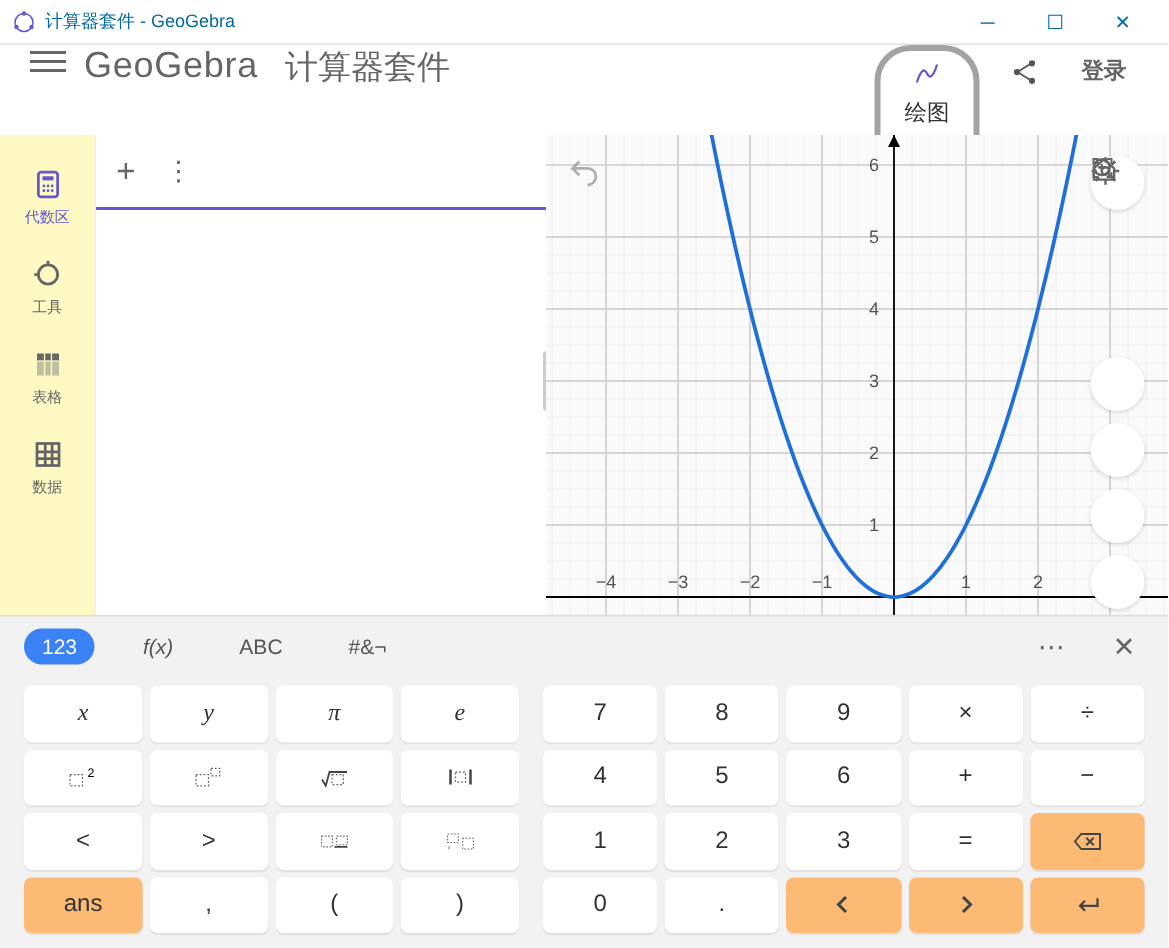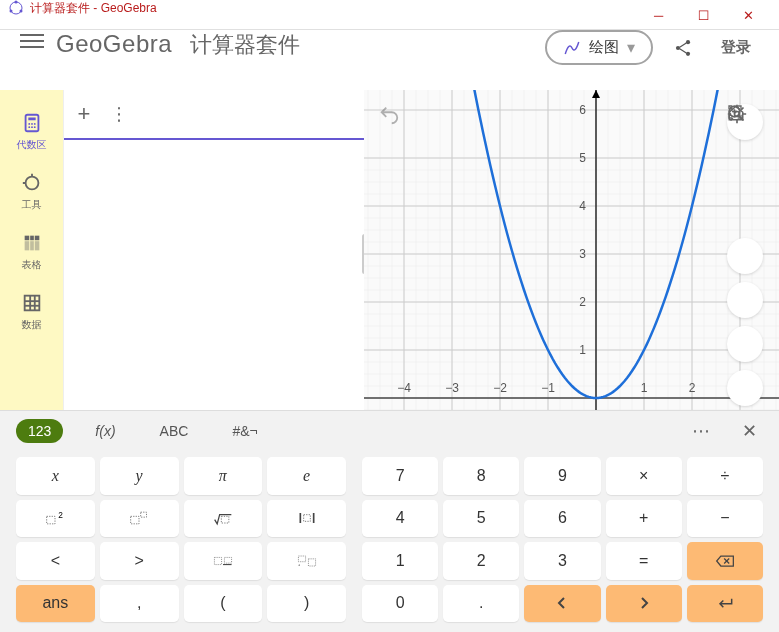--- a/index.html
+++ b/index.html
@@ -1,31 +1,31 @@
 <!DOCTYPE html>
 <html><head>
 <meta charset="utf-8">
 <style>
 *{box-sizing:border-box;margin:0;padding:0;font-family:Arial,sans-serif;}
 body{width:779px;height:632px;background:#fff;overflow:hidden;display:flex;flex-direction:column;}
 
 
-.titlebar{height:30px;display:flex;align-items:flex-start;padding:0 8px;font-size:12px;color:#b91c1c;border-bottom:1px solid #e0e0e0;}
+.titlebar{height:30px;display:flex;align-items:center;padding:0 8px;font-size:12px;color:#0369a1;border-bottom:1px solid #e0e0e0;}
 .titlebar .icon{width:16px;height:16px;margin-right:6px;display:flex;align-items:center;justify-content:center;}
 .titlebar .spacer{flex:1;}
 .winbtn{width:45px;height:30px;display:flex;align-items:center;justify-content:center;cursor:pointer;font-size:13px;}
 
 
 .header{height:60px;display:flex;align-items:flex-start;padding:0 20px;gap:12px;}
 .hamburger{width:24px;cursor:pointer;}
 .hamburger div{height:2px;background:#666;margin:4px 0;}
 .logo{font-size:24px;color:#666;letter-spacing:0.5px;}
 .logo .geo{font-weight:300;}
 .suite{font-size:22px;color:#666;margin-left:6px;}
-.mode-dropdown{display:flex;align-items:center;border:2px solid #a3a3a3;border-radius:24px;padding:6px 16px;gap:8px;cursor:pointer;}
+.mode-dropdown{display:flex;align-items:center;border:4px solid #a3a3a3;border-radius:24px;padding:6px 16px;gap:8px;cursor:pointer;flex-direction:column;}
 .mode-dropdown svg{width:18px;height:18px;}
 .mode-text{font-size:15px;color:#333;}
 .share-btn{cursor:pointer;padding:8px;}
 .publish-btn{background:#6557d2;color:#fff;border:none;padding:8px 24px;border-radius:4px;font-size:15px;cursor:pointer;}
 .login-btn{color:#666;font-size:15px;cursor:pointer;padding:8px;font-weight:bold;}
 .header .spacer{flex:1;}
 
 
 .main{flex:1;display:flex;overflow:hidden;}
 
@@ -51,21 +51,21 @@
 .graph svg{position:absolute;top:0;left:0;}
 .undo-btn{position:absolute;top:14px;left:14px;cursor:pointer;opacity:0.5;}
 .graph-controls{position:absolute;right:16px;top:14px;display:flex;flex-direction:column;gap:8px;align-items:center;}
 .ctrl-btn{width:36px;height:36px;background:#fff;border-radius:50%;display:flex;align-items:center;justify-content:center;cursor:pointer;box-shadow:0 1px 3px rgba(0,0,0,0.15);color:#666;}
 .ctrl-btn.gear{margin-bottom:90px;}
 
 
 .keyboard{height:222px;background:#f2f2f2;border-top:1px solid #ddd;display:flex;flex-direction:column;}
 .kb-tabs{height:40px;display:flex;align-items:center;padding:0 16px;gap:20px;}
 .kb-tab{padding:4px 12px;border-radius:14px;font-size:14px;color:#555;cursor:pointer;font-style:italic;}
-.kb-tab.active{background:#4d7c0f;color:#fff;font-style:normal;}
+.kb-tab.active{background:#3b82f6;color:#fff;font-style:normal;}
 .kb-tab.fx{font-style:italic;}
 .kb-tab.abc,.kb-tab.sym{font-style:normal;}
 .kb-tabs .spacer{flex:1;}
 .kb-more,.kb-close{cursor:pointer;color:#666;padding:6px;font-size:18px;}
 .kb-grid{flex:1;display:flex;padding:6px 16px 10px;gap:6px;}
 .kb-left,.kb-right{display:grid;grid-template-columns:repeat(5,1fr);grid-template-rows:repeat(4,1fr);gap:5px;}
 .kb-left{flex:0 0 330px;}
 .kb-right{flex:1;margin-left:10px;}
 .key{background:#fff;border-radius:5px;display:flex;align-items:center;justify-content:center;font-size:16px;color:#333;cursor:pointer;box-shadow:0 1px 1px rgba(0,0,0,0.08);user-select:none;}
 .key.it{font-style:italic;font-family:serif;}

